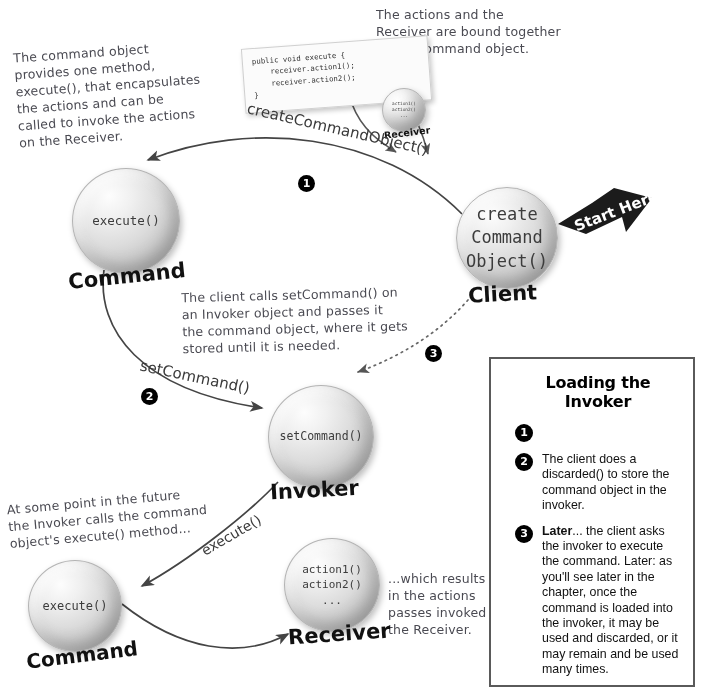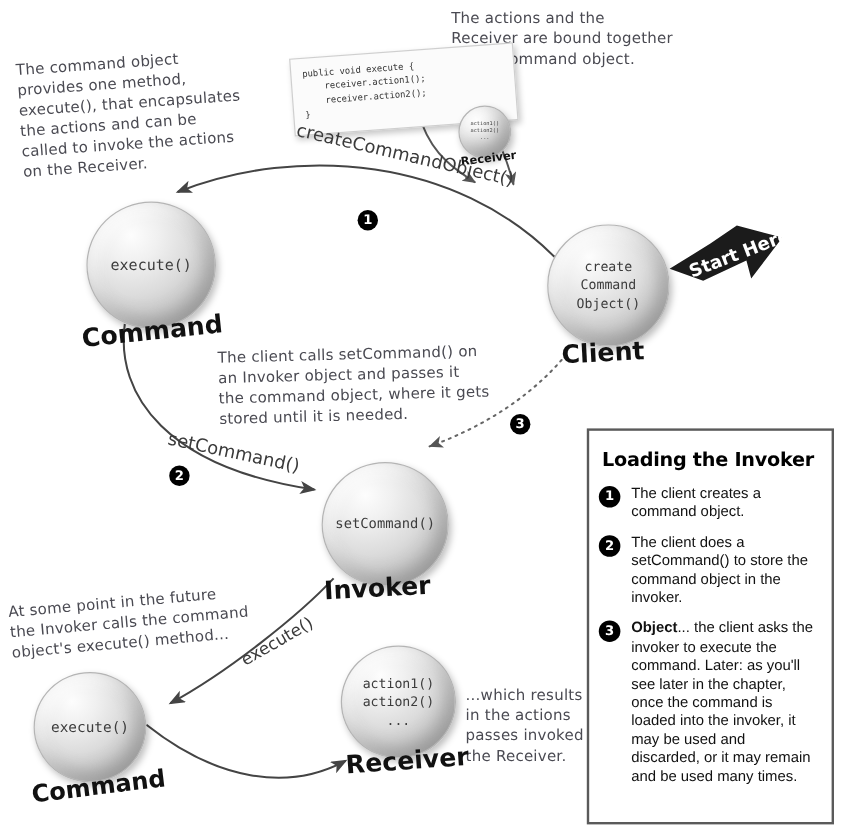--- a/index.html
+++ b/index.html
@@ -135,21 +135,21 @@
 
   
   #invoker-box {
     position: absolute;
     left: 489px;
     top: 357px;
     width: 206px;
     height: 330px;
     background: #ffffff;
     border: 2px solid #5a5a5a;
-    padding: 10px 12px 8px 8px;
+    padding: 10px 12px 8px 24px;
     box-sizing: border-box;
   }
   #invoker-box h2 {
     margin: 4px 0 12px 0;
     font-family: "DejaVu Sans", sans-serif;
     font-size: 16px;
     font-weight: bold;
     text-align: center;
     color: #000;
     letter-spacing: -.2px;
@@ -247,21 +247,21 @@
 
   <div class="node" style="left:72px; top:168px;">
     <div class="ball" style="width:106px; height:104px;">
       <div class="code" style="font-size:12.5px;">execute()</div>
     </div>
     <div class="node-label" style="left:-4px; top:96px; font-size:21px; transform:rotate(-6deg);">Command</div>
   </div>
 
   <div class="node" style="left:456px; top:187px;">
     <div class="ball" style="width:100px; height:100px;">
-      <div class="code" style="font-size:11px;">create
+      <div class="code" style="font-size:17px;">create
 Command
 Object()</div>
     </div>
     <div class="node-label" style="left:12px; top:95px; font-size:21px; transform:rotate(-3deg);">Client</div>
   </div>
 
   <div class="node" style="left:382px; top:88px;">
     <div class="ball" style="width:42px; height:42px;">
       <div class="code" style="font-size:4.4px;">action1()
 action2()
@@ -309,27 +309,26 @@
       <path d="M58,2 L96,12 L70,46 L66,31 L30,48 L2,38 L36,17 Z" fill="#1b1b1b"></path>
     </svg>
     <div class="st-text">Start Here</div>
   </div>
 
   <div id="invoker-box">
     <h2>Loading the Invoker</h2>
 
     <div class="step-row">
       <div class="step-num">1</div>
-      <div class="step-text"><span>The client creates a command object.</span></div>
     </div>
 
     <div class="step-row">
       <div class="step-num">2</div>
-      <div class="step-text"><span>The client does a setCommand() to store the command object in the invoker.</span></div>
+      <div class="step-text"><span>The client does a discarded() to store the command object in the invoker.</span></div>
     </div>
 
     <div class="step-row">
       <div class="step-num">3</div>
-      <div class="step-text"><b>Object</b><span>... the client asks the invoker to execute the command. Later: as you'll see later in the chapter, once the command is loaded into the invoker, it may be used and discarded, or it may remain and be used many times.</span></div>
+      <div class="step-text"><b>Later</b><span>... the client asks the invoker to execute the command. Later: as you'll see later in the chapter, once the command is loaded into the invoker, it may be used and discarded, or it may remain and be used many times.</span></div>
     </div>
   </div>
 
 </div>
 
 </body></html>

